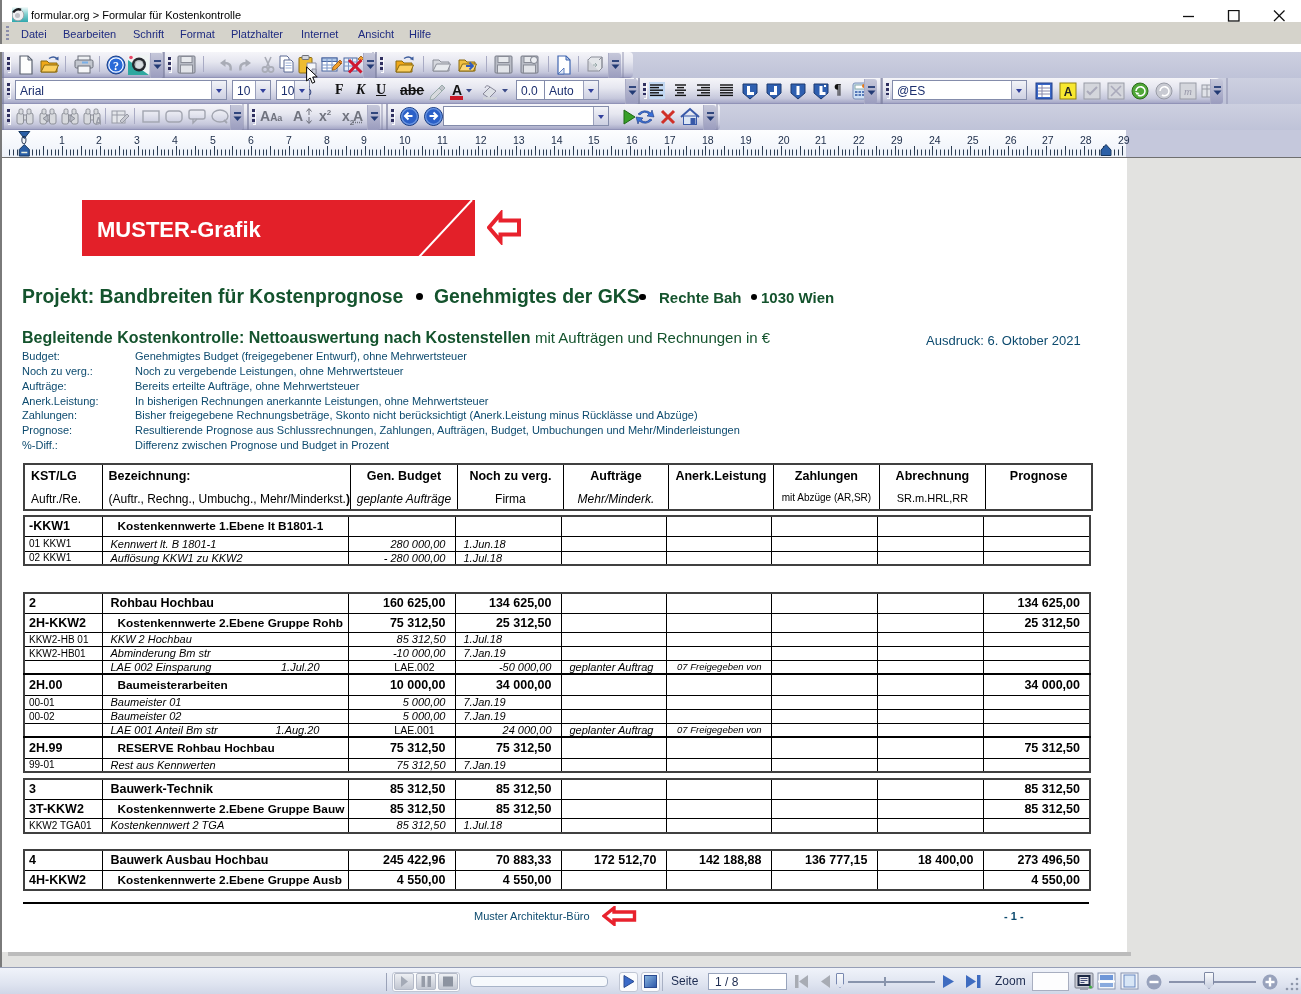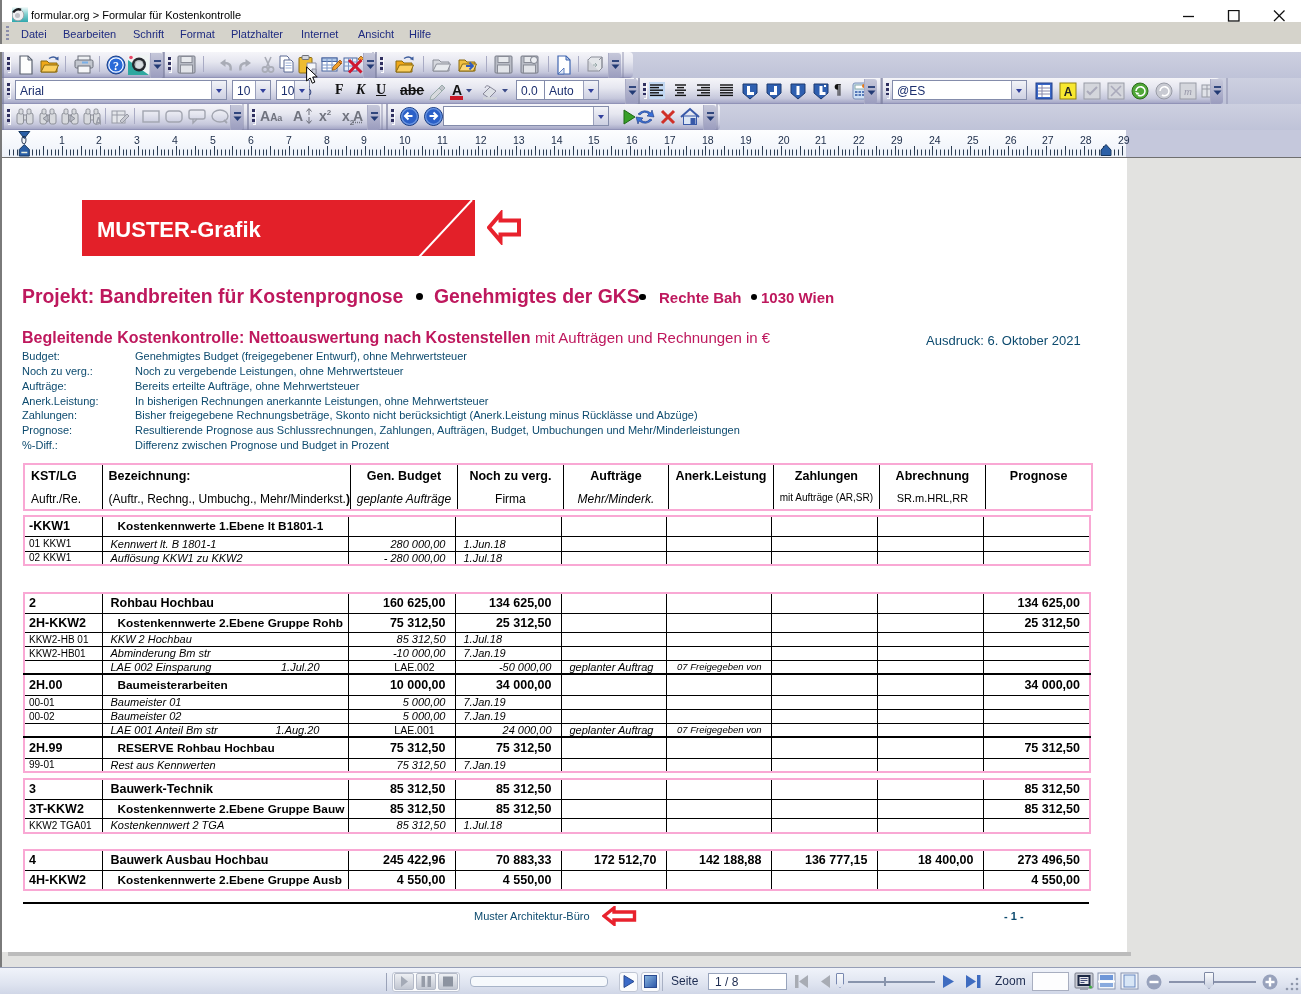--- a/index.html
+++ b/index.html
@@ -38,24 +38,24 @@
 #ruler .num { position:absolute; top:4px; font-size:10.5px; color:#1c2c48; }
 #rulerline { position:absolute; left:0; top:26.5px; width:1301px; height:1.5px; background:#6f6f6f; }
 
 #doc { position:absolute; left:0; top:158px; width:1301px; height:809px; background:#fff; }
 #docgray { position:absolute; left:1127px; top:0; width:174px; height:809px; background:#e2e2e0; }
 #leftedge { position:absolute; left:0px; top:0; width:2px; height:809px; background:#7a7a7a; }
 
 #banner { position:absolute; left:82px; top:41.5px; width:393px; height:56px; background:#e32029; }
 #banner span { position:absolute; left:15px; top:17.5px; color:#fff; font-weight:bold; font-size:22px; }
 
-.h1 { position:absolute; font-weight:bold; color:#be185d; white-space:nowrap; }
+.h1 { position:absolute; font-weight:bold; color:#14532d; white-space:nowrap; }
 .def { position:absolute; font-size:11px; color:#0c4a6e; white-space:nowrap; }
 
-table.t { position:absolute; border-collapse:collapse; table-layout:fixed; background:#fff; border:2px solid #f9a8d4; }
+table.t { position:absolute; border-collapse:collapse; table-layout:fixed; background:#fff; border:2px solid #404040; }
 table.t td { border:1px solid #000; overflow:hidden; white-space:nowrap; font-size:12.5px; vertical-align:middle; padding:0; color:#000; }
 table.th td { vertical-align:top; }
 .hl1 { font-weight:bold; font-size:12.5px; text-align:center; padding-top:4px; }
 .hl2 { font-size:12px; text-align:center; padding-top:9px; }
 .hl1.pl, .hl2.pl { text-align:left; padding-left:6px; }
 .s10 { font-size:10px; }
 .s11 { font-size:11px; }
 table.t td.num { text-align:right; padding-right:9px; }
 table.t td.bold { font-weight:bold; }
 table.t td.it { font-style:italic; font-size:11px; }
@@ -962,21 +962,21 @@
           <td>
             <div class="hl1 " style="">Aufträge</div>
             <div class="hl2 " style=""><i>Mehr/Minderk.</i></div>
           </td>
           <td>
             <div class="hl1 " style="">Anerk.Leistung</div>
             <div class="hl2 " style=""></div>
           </td>
           <td>
             <div class="hl1 " style="">Zahlungen</div>
-            <div class="hl2 s10" style="">mit Aufträge (AR,SR)</div>
+            <div class="hl2 s10" style="">mit Abzüge (AR,SR)</div>
           </td>
           <td>
             <div class="hl1 " style="">Abrechnung</div>
             <div class="hl2 s11" style="">SR.m.HRL,RR</div>
           </td>
           <td>
             <div class="hl1 " style="">Prognose</div>
             <div class="hl2 " style=""></div>
           </td>
         </tr>

